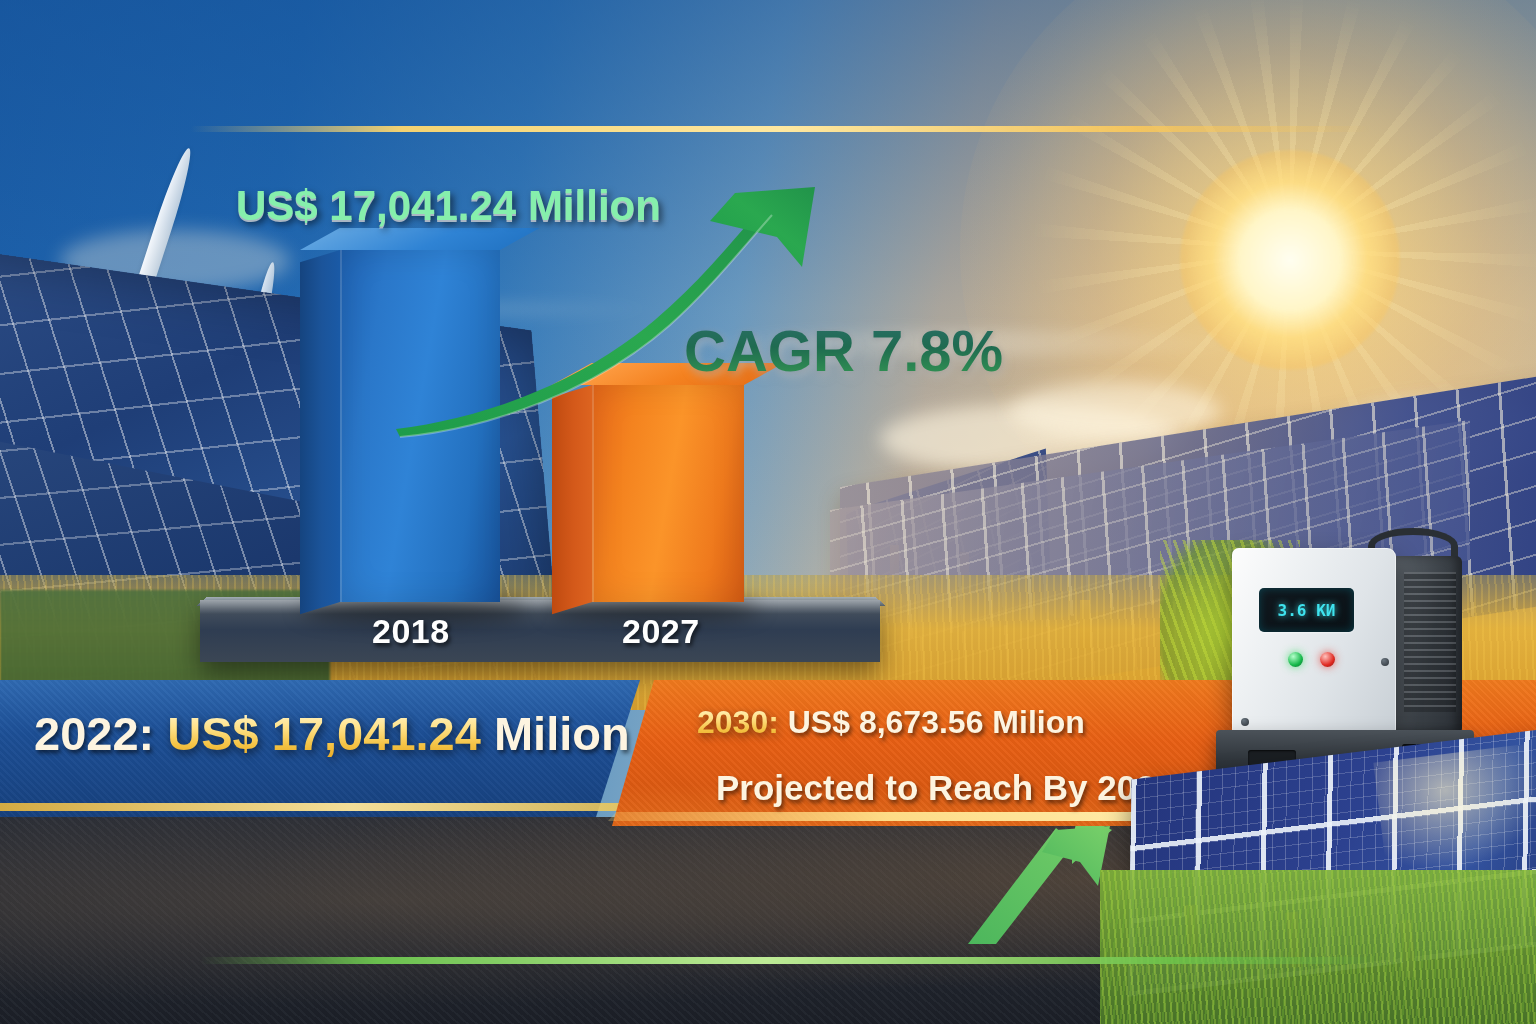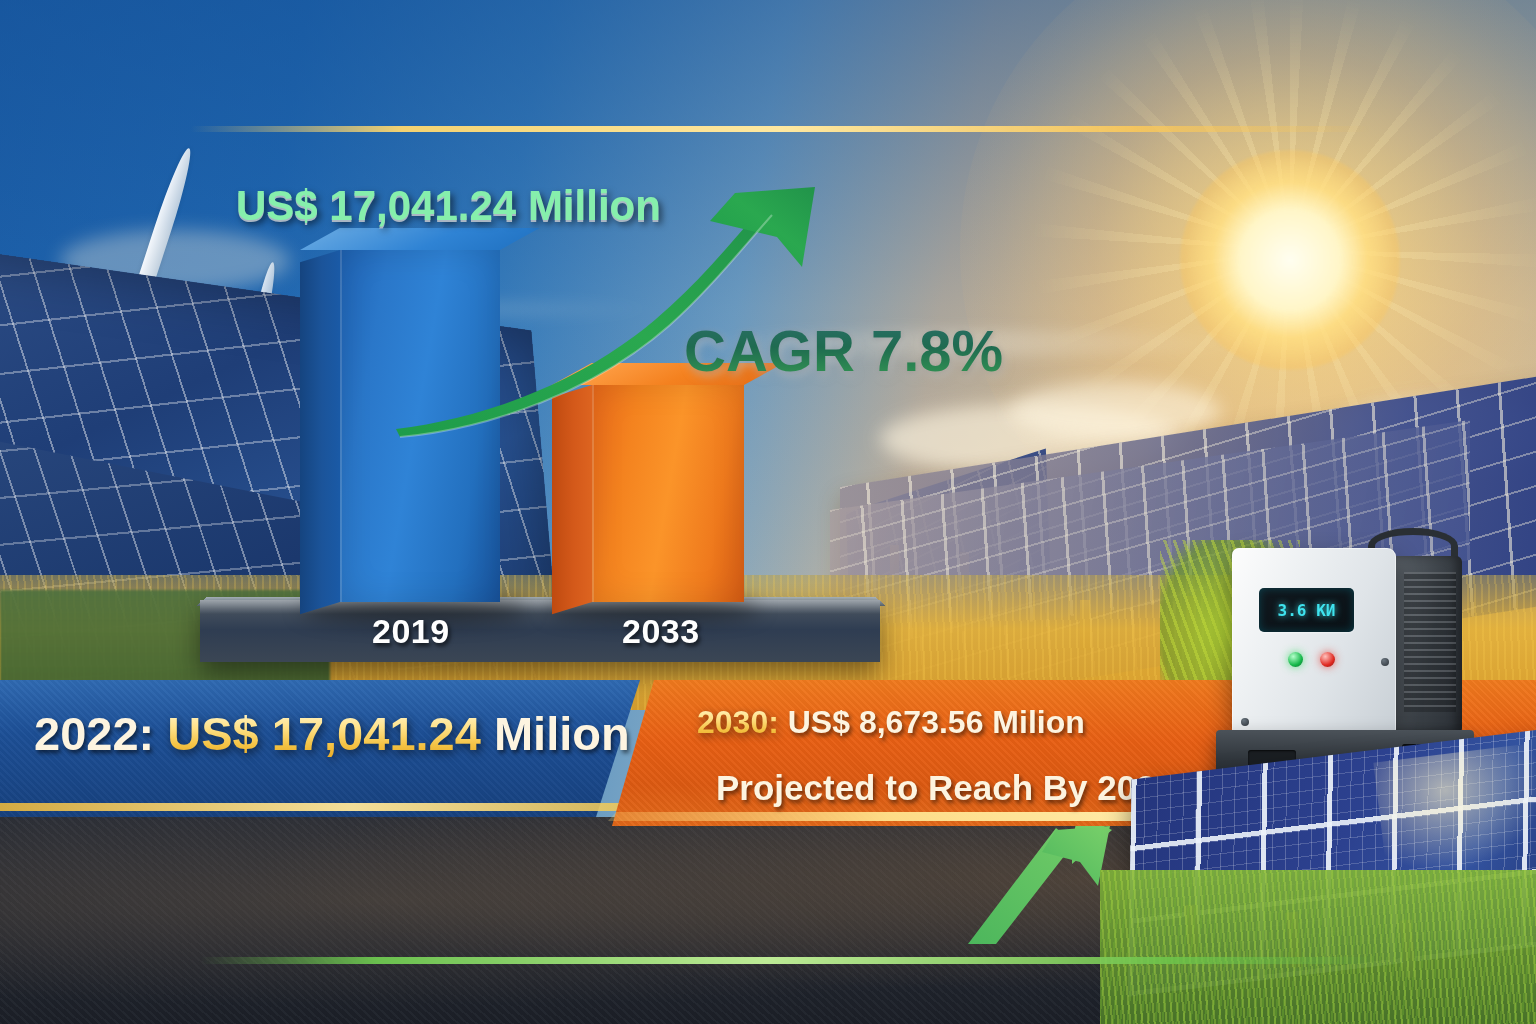--- a/index.html
+++ b/index.html
@@ -332,22 +332,22 @@
     <path d="M8,132 L96,16 L112,30 L118,2 L152,18 L112,52 L112,34 L36,132 Z" fill="url(#ag2)"></path>
     <path d="M96,18 L150,14 L138,74 L120,50 L82,40 Z" fill="url(#ag2)"></path>
   </svg>
 
   <div class="titleRule"></div>
 
   <div class="barValue">US$ 17,041.24 Million</div>
 
   <div class="cagrMid">CAGR 7.8%</div>
 
-  <div class="yearLbl" style="left:372px;">2019</div>
-  <div class="yearLbl" style="left:622px;">2033</div>
+  <div class="yearLbl" style="left:372px;">2018</div>
+  <div class="yearLbl" style="left:622px;">2027</div>
 
   <div class="blueBand"></div>
   <div class="blueBandEdge"></div>
   <div class="orangeBand"></div>
   <div class="orangeEdge"></div>
 
   <div class="bandText band2022">
     <span class="cream-txt">2022:</span>
     <span class="gold-txt">US$ 17,041.24</span>
     <span class="cream-txt">Milion</span>

